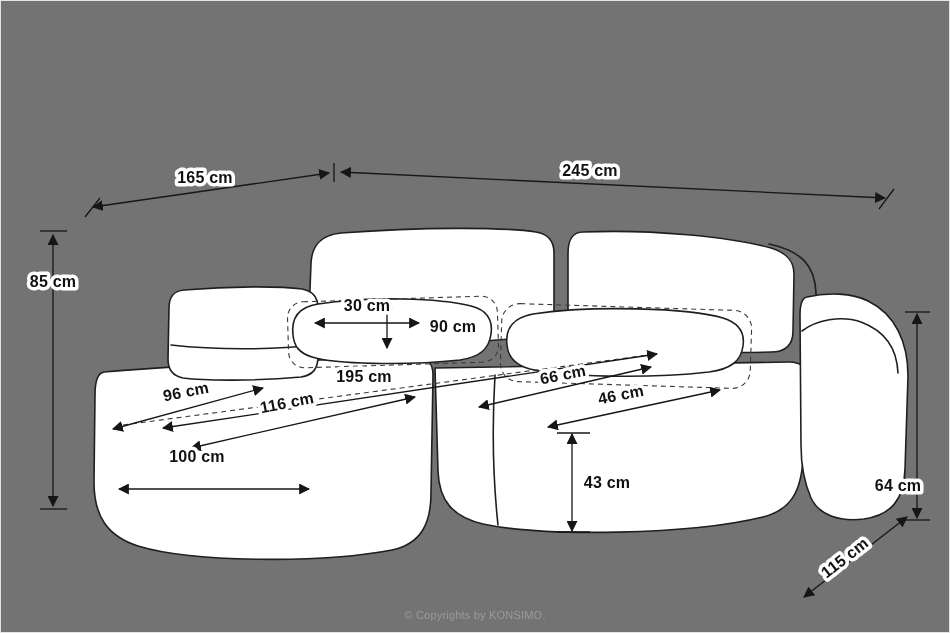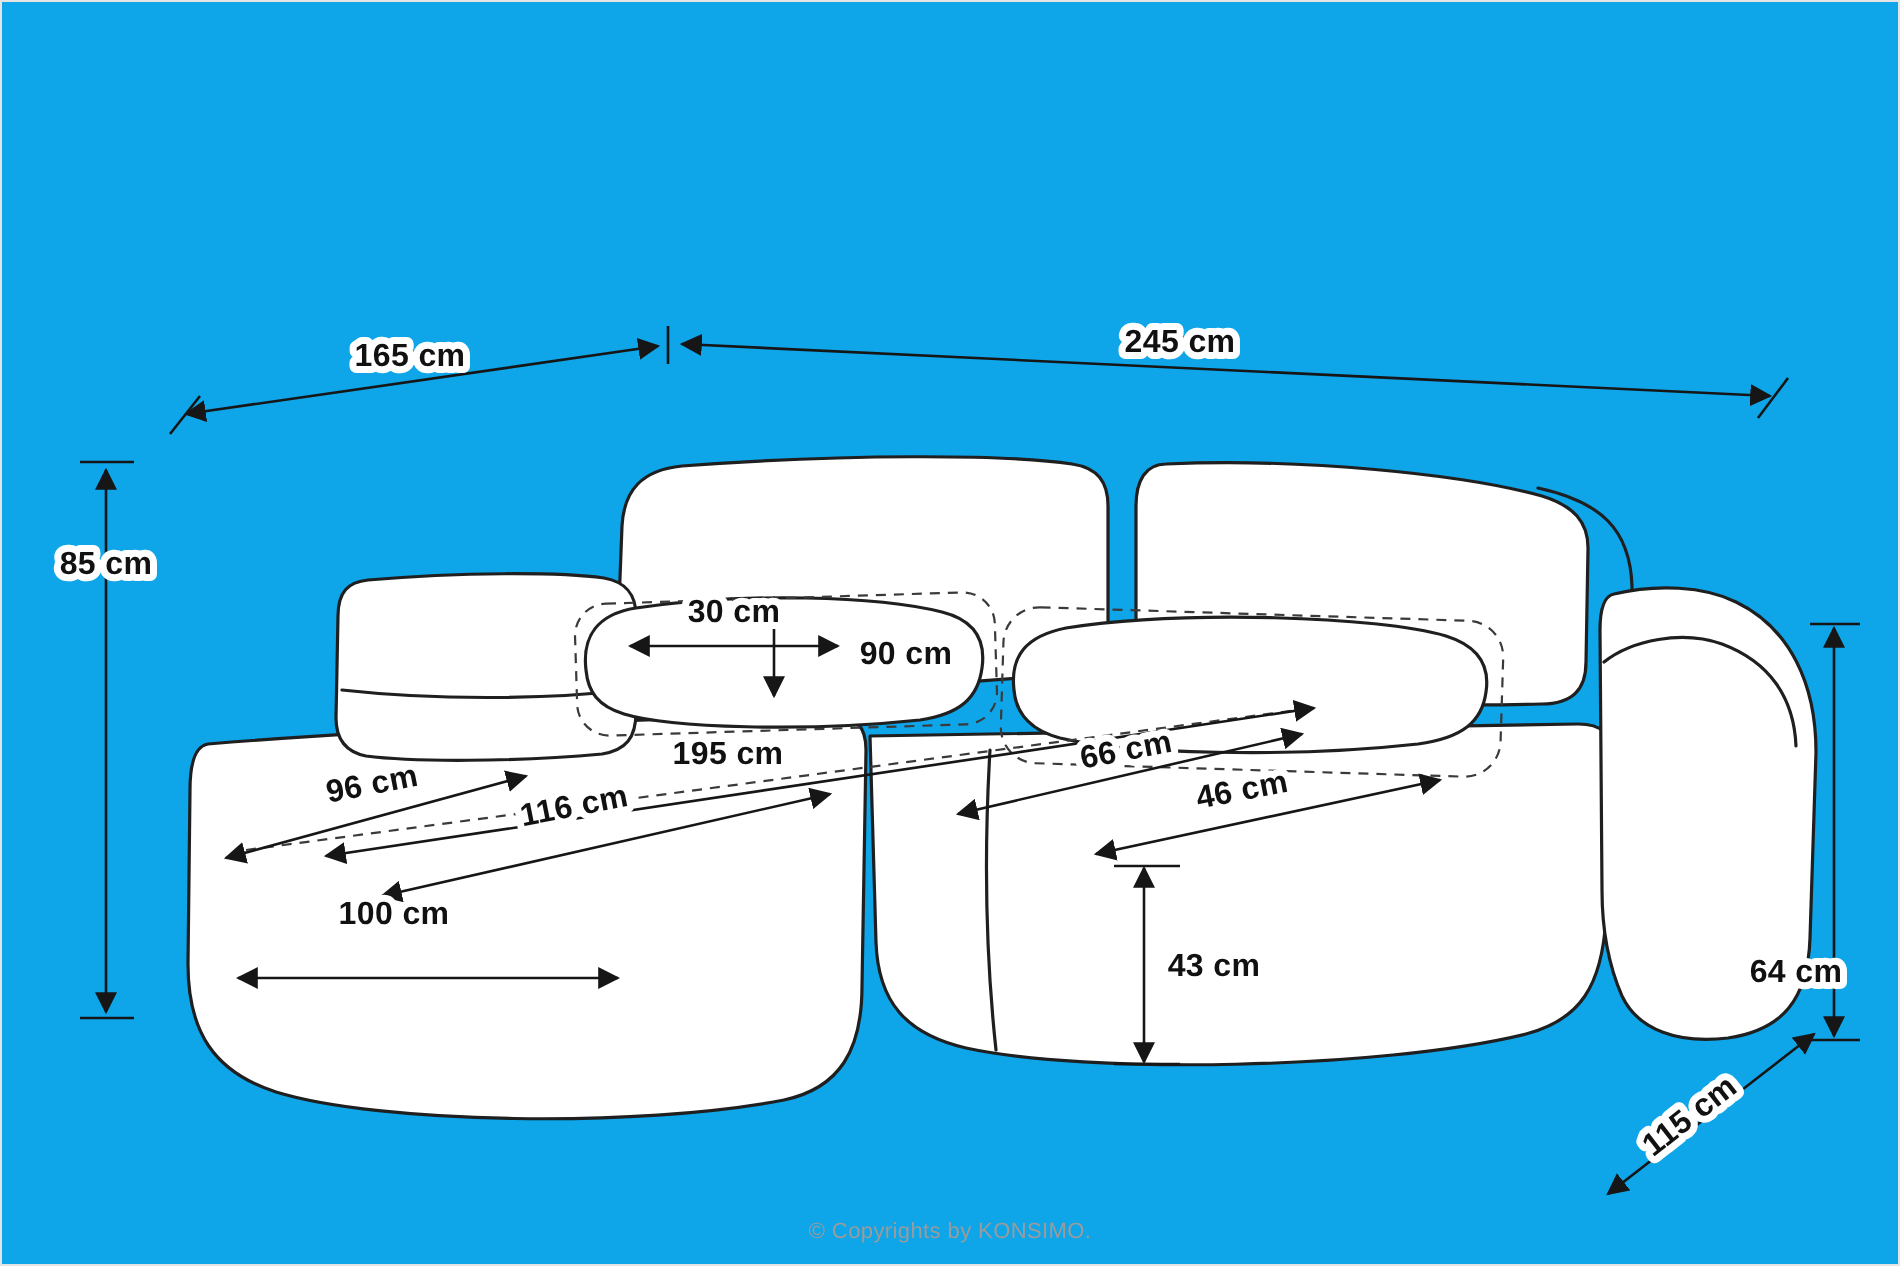--- a/index.html
+++ b/index.html
@@ -1,20 +1,20 @@
 <!DOCTYPE html>
 <html><head>
 <meta charset="utf-8">
 <style>
   html, body { margin: 0; padding: 0; background: #ffffff; }
   .canvas {
     width: 950px; height: 633px;
     box-sizing: border-box;
     border: 1px solid #e4e4e4;
-    background: #0ea5e9;
+    background: #737373;
     font-family: "Liberation Sans", sans-serif;
     position: relative;
     overflow: hidden;
   }
   svg { display: block; }
   .sofa path, .sofa rect { stroke: #1f1f1f; stroke-width: 1.6; fill: #ffffff; stroke-linejoin: round; stroke-linecap: round; }
   .sofa path.open { fill: none; }
   .hidden-edges path, .hidden-edges rect { stroke: #3a3a3a; stroke-width: 1.1; fill: none; stroke-dasharray: 5 4; }
   .dims line { stroke: #161616; stroke-width: 1.3; fill: none; }
   .dim-label {

